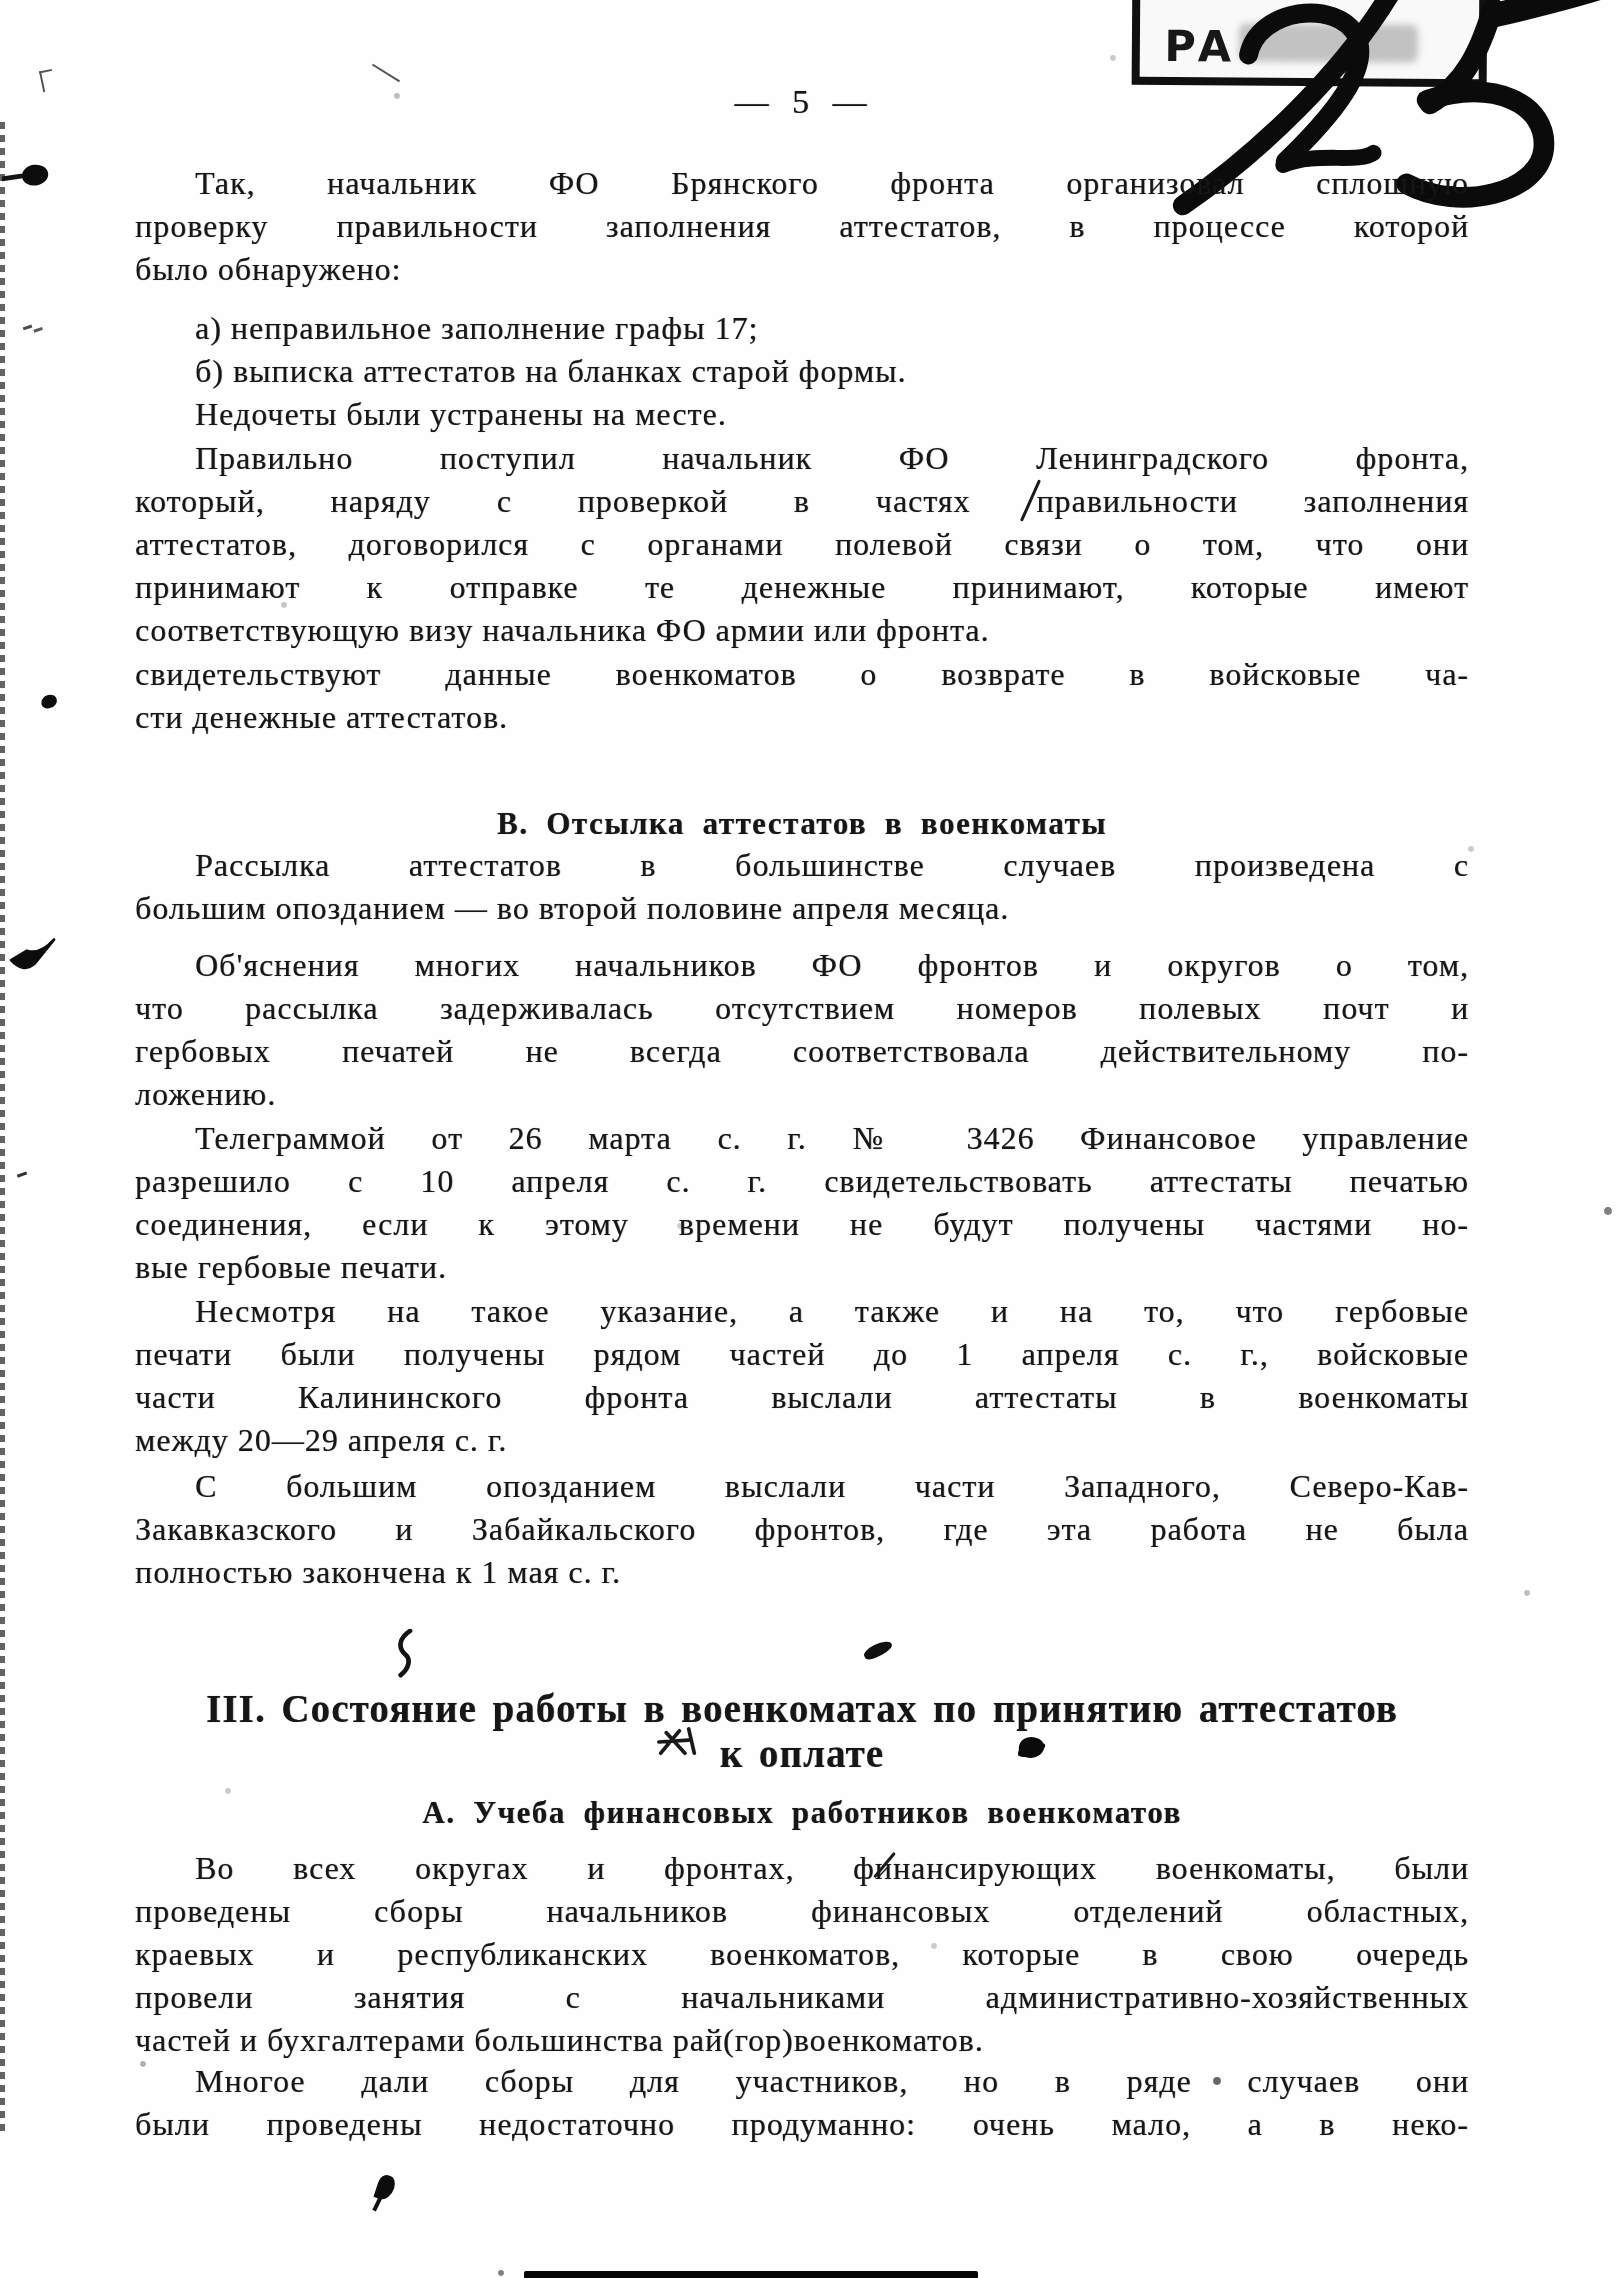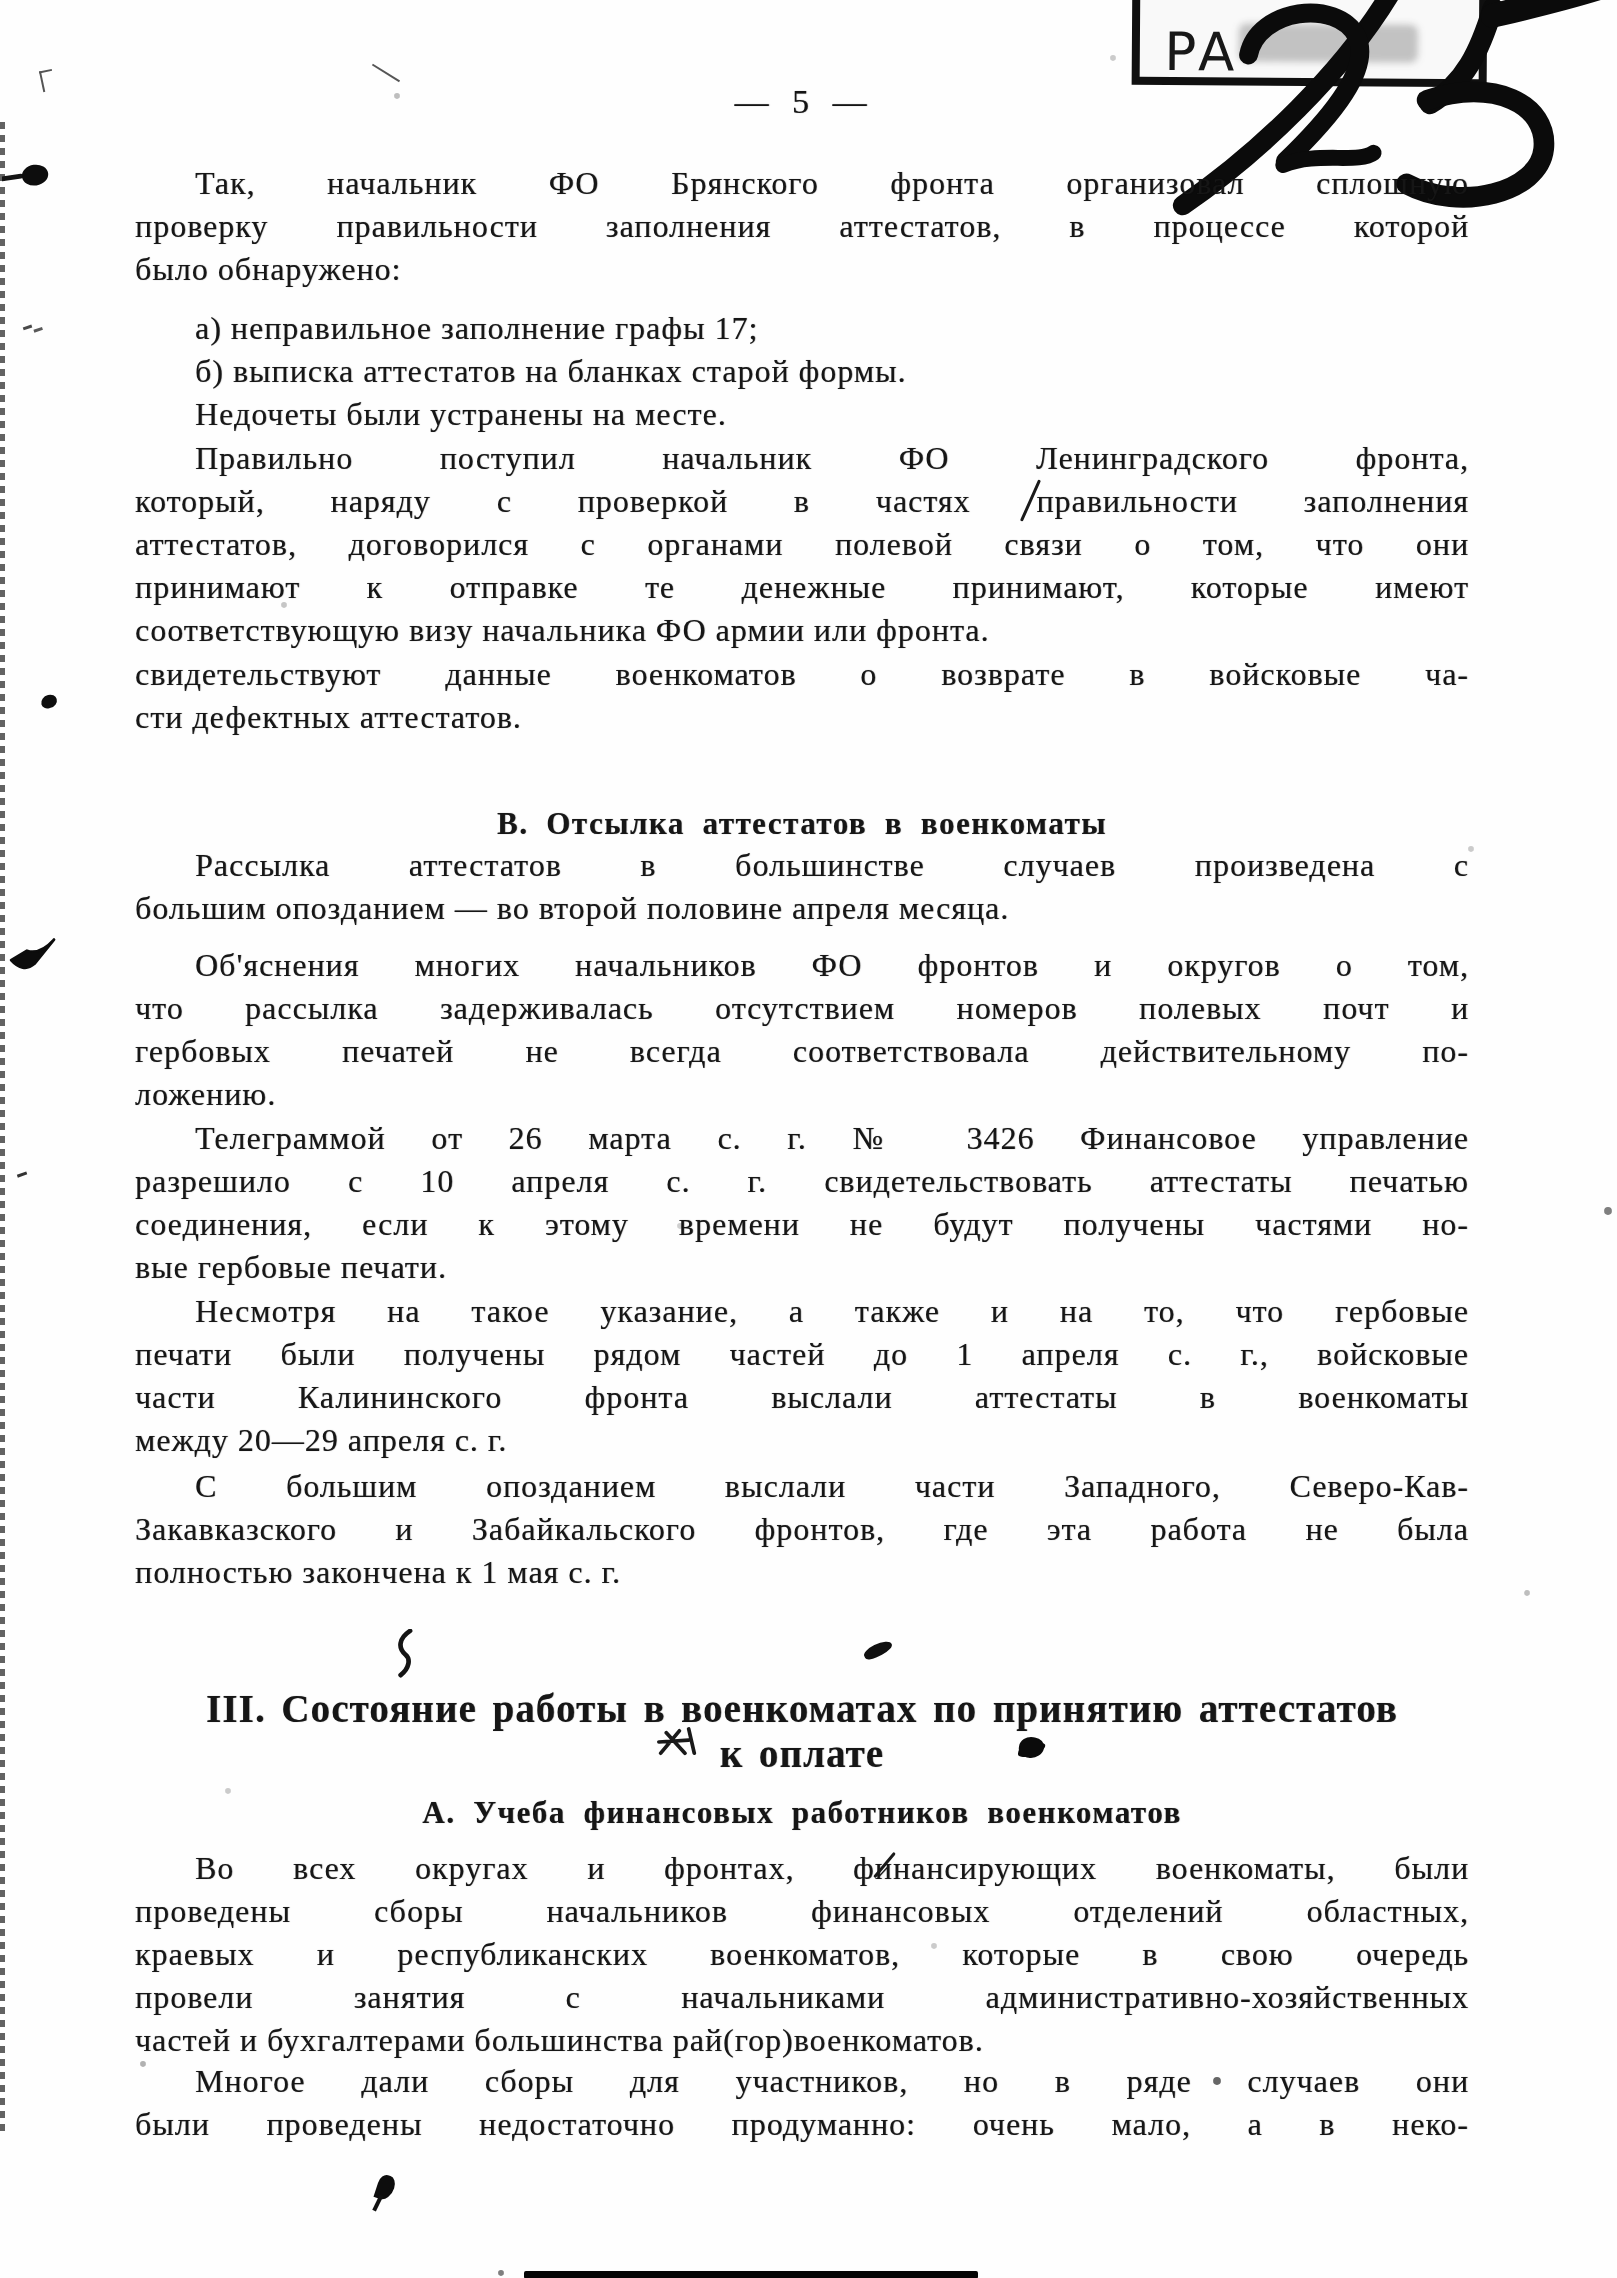--- a/index.html
+++ b/index.html
@@ -37,21 +37,21 @@
   }
   
   .stamp{
     position:absolute;left:1132px;top:-24.5px;width:339px;height:94px;
     border:8.5px solid #101010;transform:rotate(0.4deg);
     background:rgba(120,120,120,0.04);
   }
   .stamp-text{
     position:absolute;left:24.5px;top:38px;
     font-family:"DejaVu Sans","Liberation Sans",sans-serif;
-    font-weight:normal;font-size:53px;letter-spacing:1.9px;color:#181818;
+    font-weight:bold;font-size:43px;letter-spacing:1.9px;color:#181818;
   }
   .stamp-smudge{
     position:absolute;left:99px;top:40px;width:179px;height:38px;
     background:rgba(50,50,50,0.28);filter:blur(3.8px);border-radius:7.5px;
   }
   .hw-num{position:absolute;left:1090px;top:-7.5px;overflow:visible;}
   
   .art{position:absolute;}
   .edge-strip{
     left:0;top:122px;width:4.7px;height:2015px;
@@ -160,21 +160,21 @@
       </div>
       <div class="block" style="top: 437px;">
         <div class="line indent just">Правильно поступил начальник ФО Ленинградского фронта,</div>
         <div class="line just">который, наряду с проверкой в частях правильности заполнения</div>
         <div class="line just">аттестатов, договорился с органами полевой связи о том, что они</div>
         <div class="line just">принимают к отправке те денежные принимают, которые имеют</div>
         <div class="line">соответствующую визу начальника ФО армии или фронта.</div>
       </div>
       <div class="block" style="top: 653px;">
         <div class="line just">свидетельствуют данные военкоматов о возврате в войсковые ча-</div>
-        <div class="line">сти дефектных аттестатов.</div>
+        <div class="line">сти денежные аттестатов.</div>
       </div>
       <div class="block h-sub" style="top: 802px;">
         <div class="line center">В. Отсылка аттестатов в военкоматы</div>
       </div>
       <div class="block" style="top: 844px;">
         <div class="line indent just">Рассылка аттестатов в большинстве случаев произведена с</div>
         <div class="line">большим опозданием — во второй половине апреля месяца.</div>
       </div>
       <div class="block" style="top: 944px;">
         <div class="line indent just">Об'яснения многих начальников ФО фронтов и округов о том,</div>

